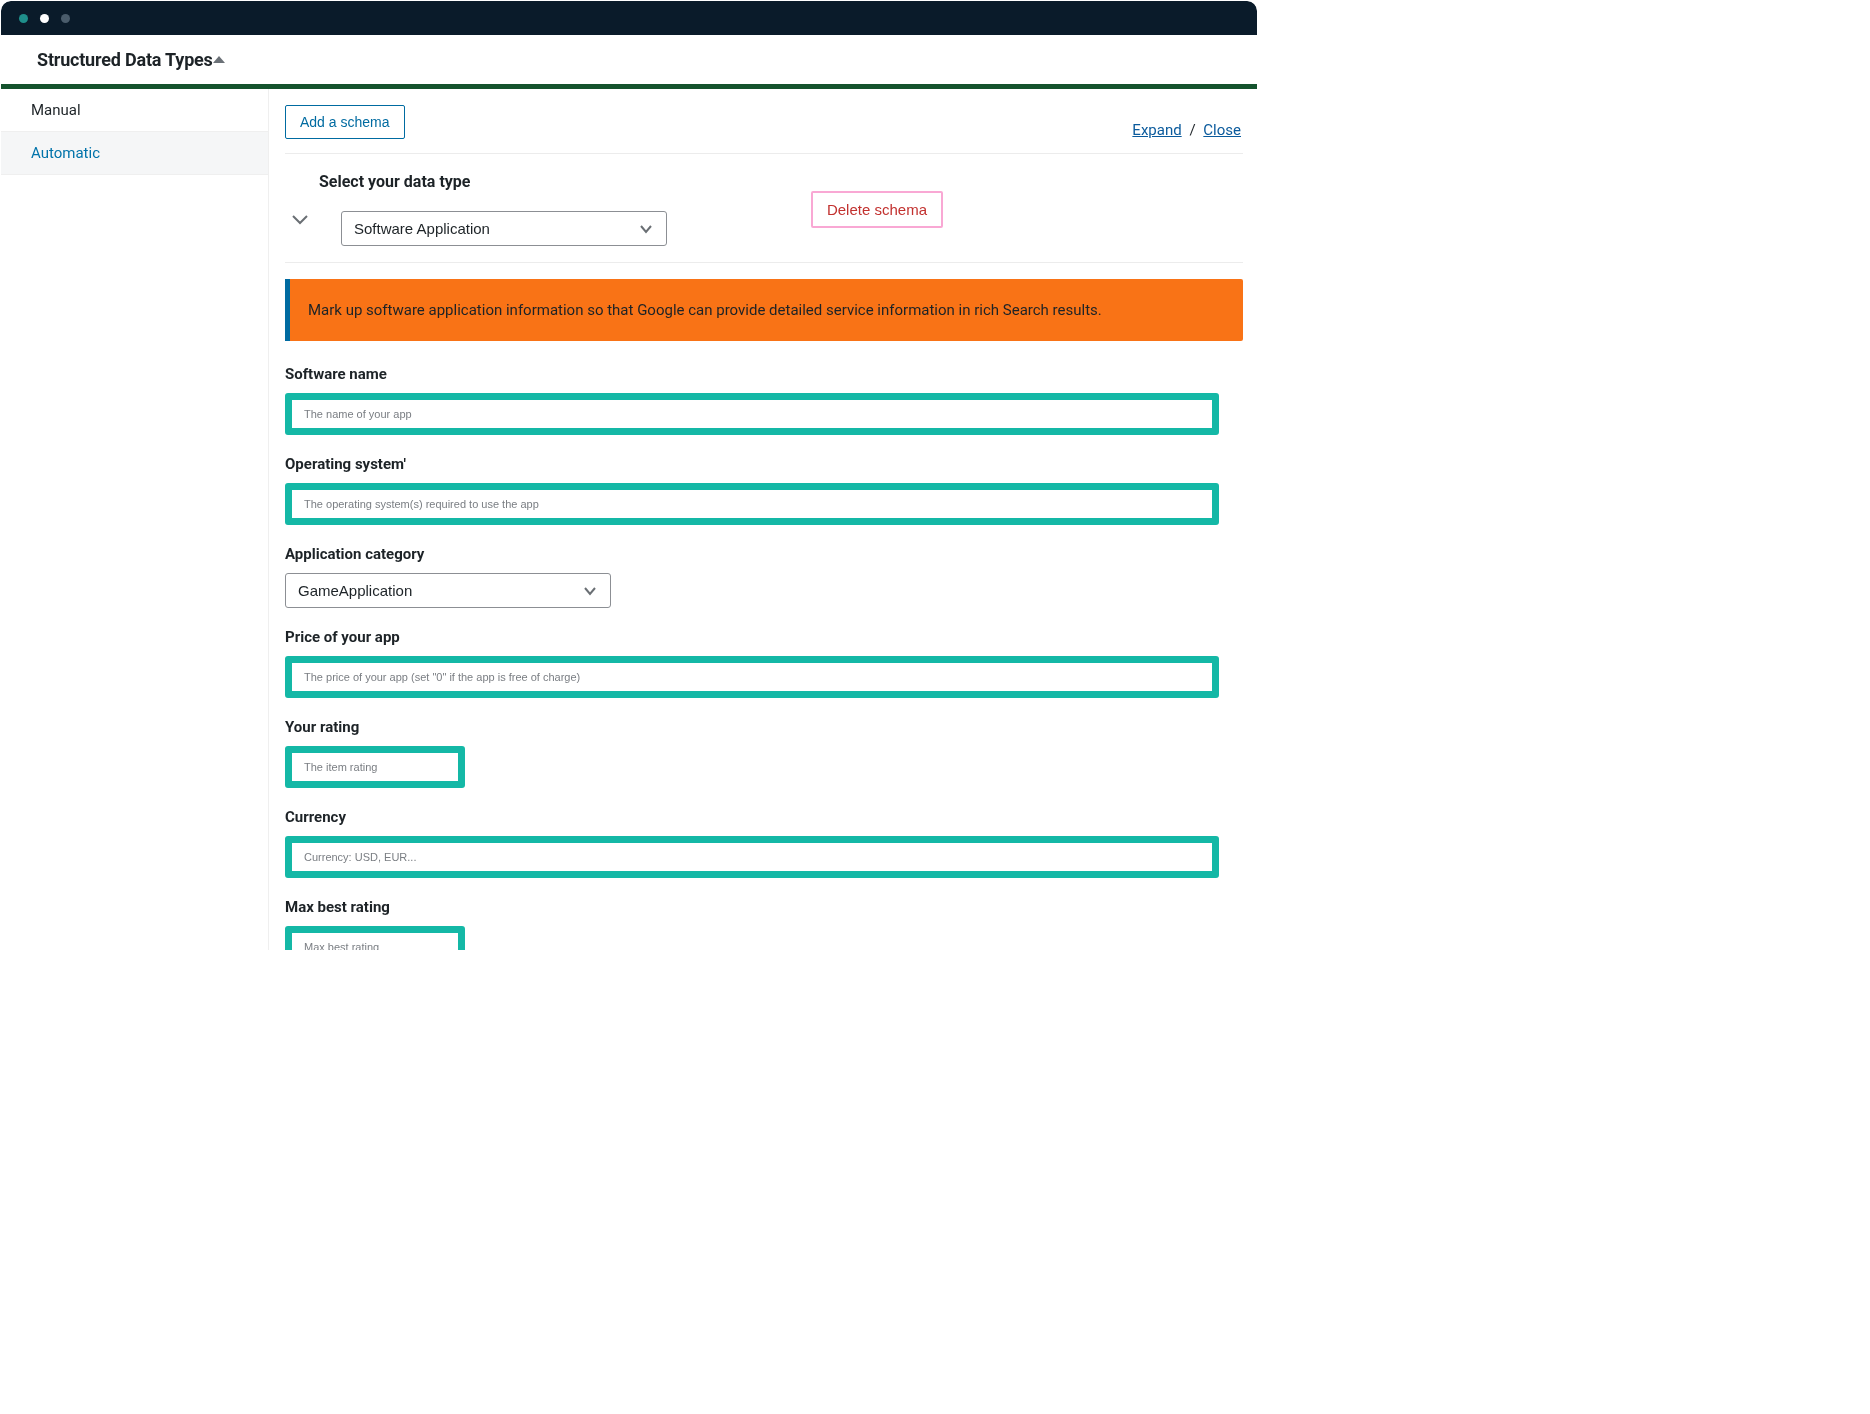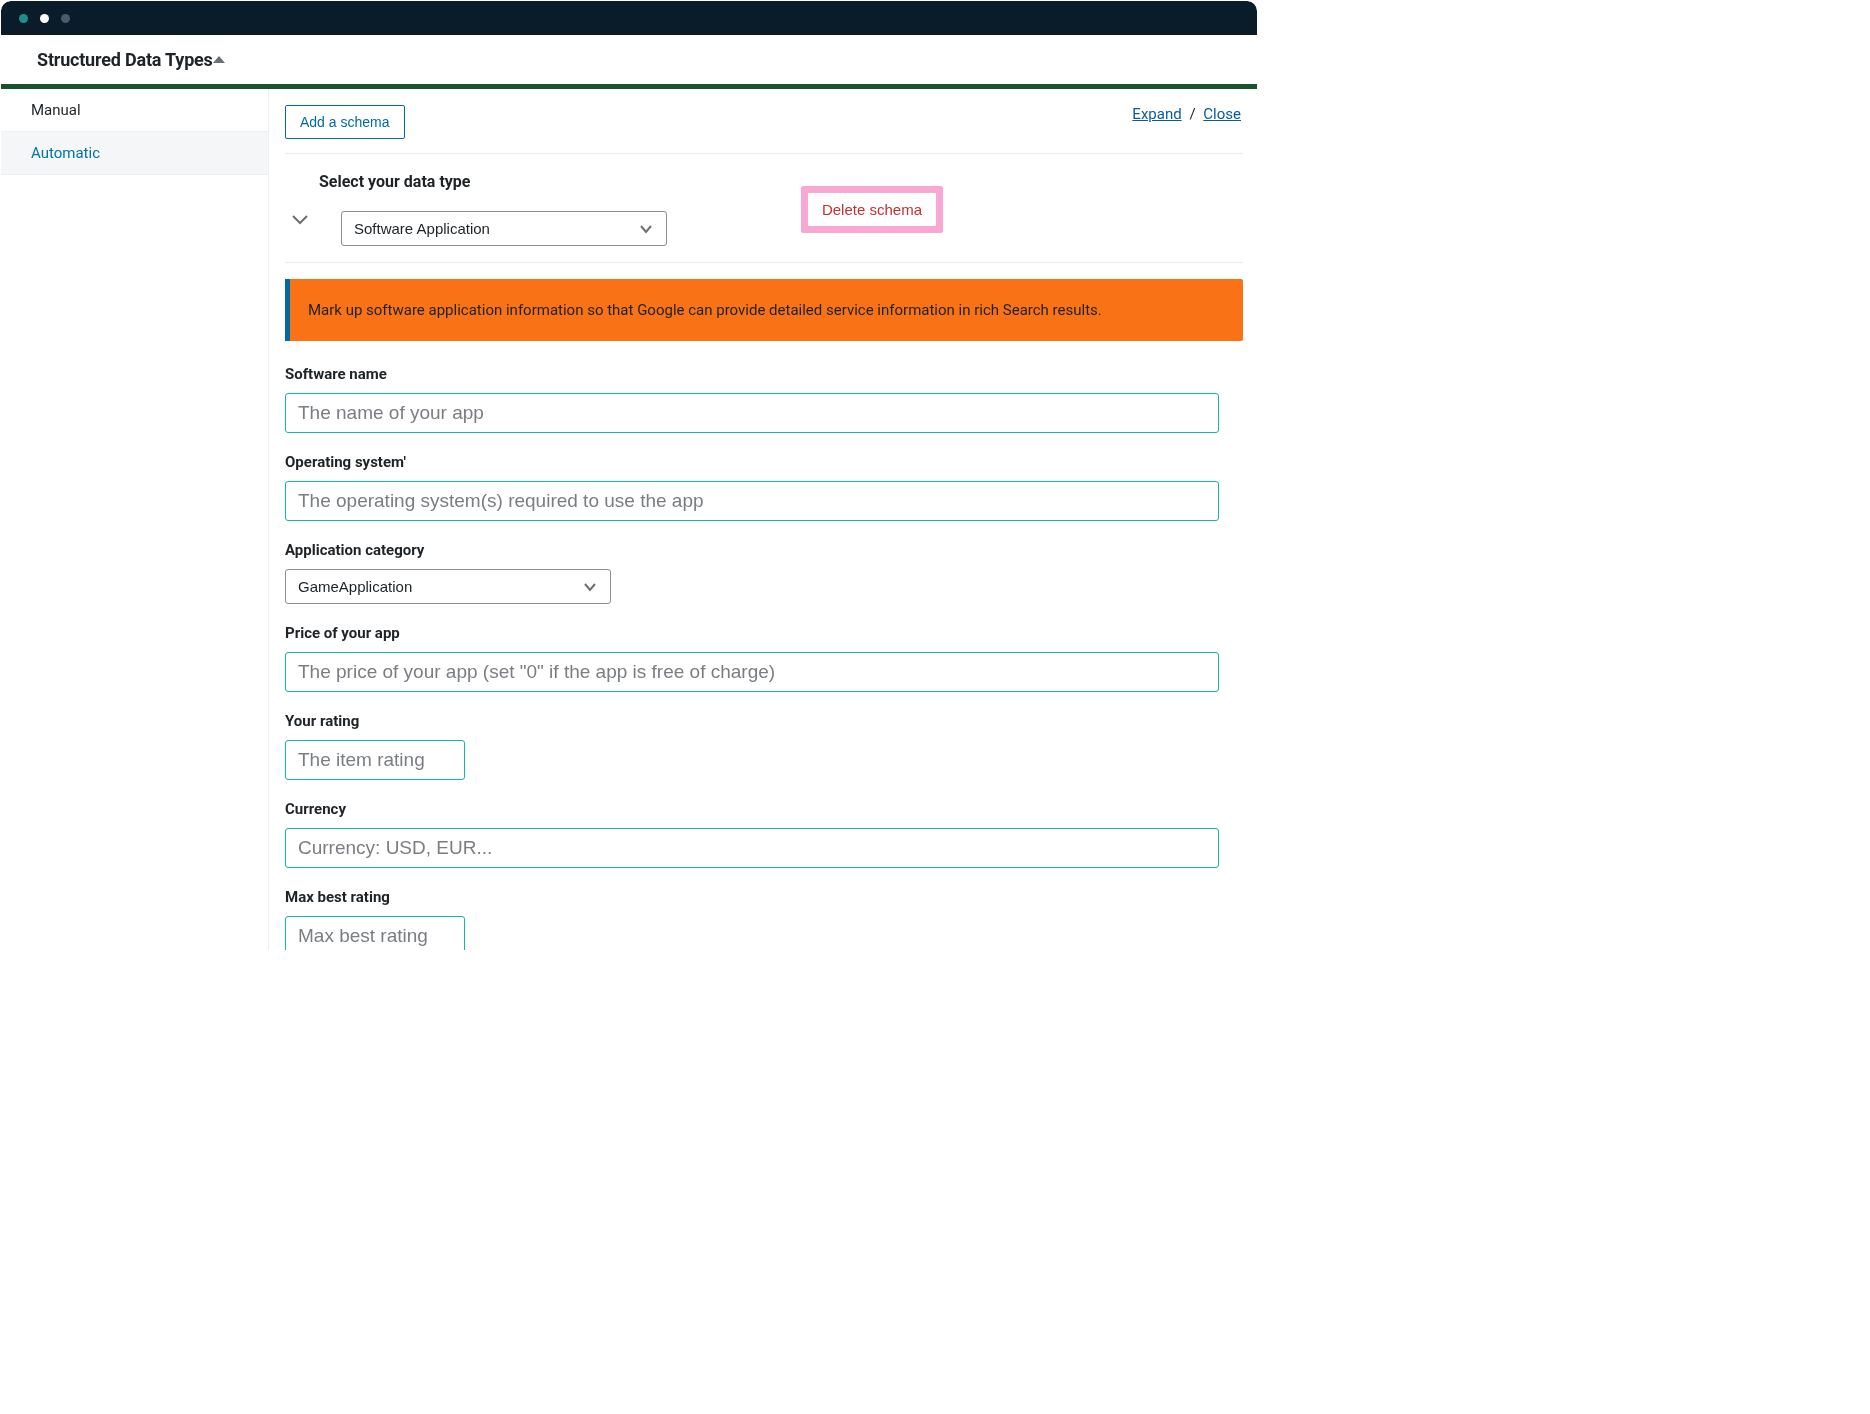--- a/index.html
+++ b/index.html
@@ -82,21 +82,21 @@
 
   .main {
     flex: 1;
     padding: 10px 14px 10px 16px;
     overflow: hidden;
   }
 
   .top-row {
     display: flex;
     justify-content: space-between;
-    align-items: flex-start;
+    align-items: flex-end;
     padding: 6px 2px 14px 0;
     border-bottom: 1px solid #ececec;
   }
   .btn-outline-blue {
     border: 1px solid #006ba1;
     color: #006ba1;
     background: #fff;
     padding: 8px 14px;
     font-size: 14px;
     border-radius: 2px;
@@ -161,21 +161,21 @@
   .select-wrap.med select { width: 326px; }
   .select-caret {
     position: absolute;
     right: 14px;
     top: 50%;
     transform: translateY(-50%);
     pointer-events: none;
   }
 
   .btn-outline-red {
-    border: 7px solid #f9a8d4;
+    border: 2px solid #f9a8d4;
     color: #c2312f;
     background: #fff;
     padding: 8px 14px;
     font-size: 15px;
     border-radius: 2px;
     cursor: pointer;
     margin-right: 300px;
   }
 
   .info-callout {
@@ -191,24 +191,24 @@
   .field {
     margin-top: 20px;
   }
   .field-label {
     font-size: 15px;
     font-weight: 700;
     margin-bottom: 10px;
     color: #1d2327;
   }
   .field input[type="text"] {
-    border: 1px solid #14b8a6;
+    border: 7px solid #14b8a6;
     border-radius: 3px;
     padding: 8px 12px;
-    font-size: 19px;
+    font-size: 11px;
     color: #1d2327;
   }
   .field input::placeholder { color: #7a7e83; }
   .field.full input { width: 934px; }
   .field.short input { width: 180px; }
 
   svg.chevron { stroke: #6a6f74; stroke-width: 2; fill: none; }
 </style>
 </head>
 <body>

